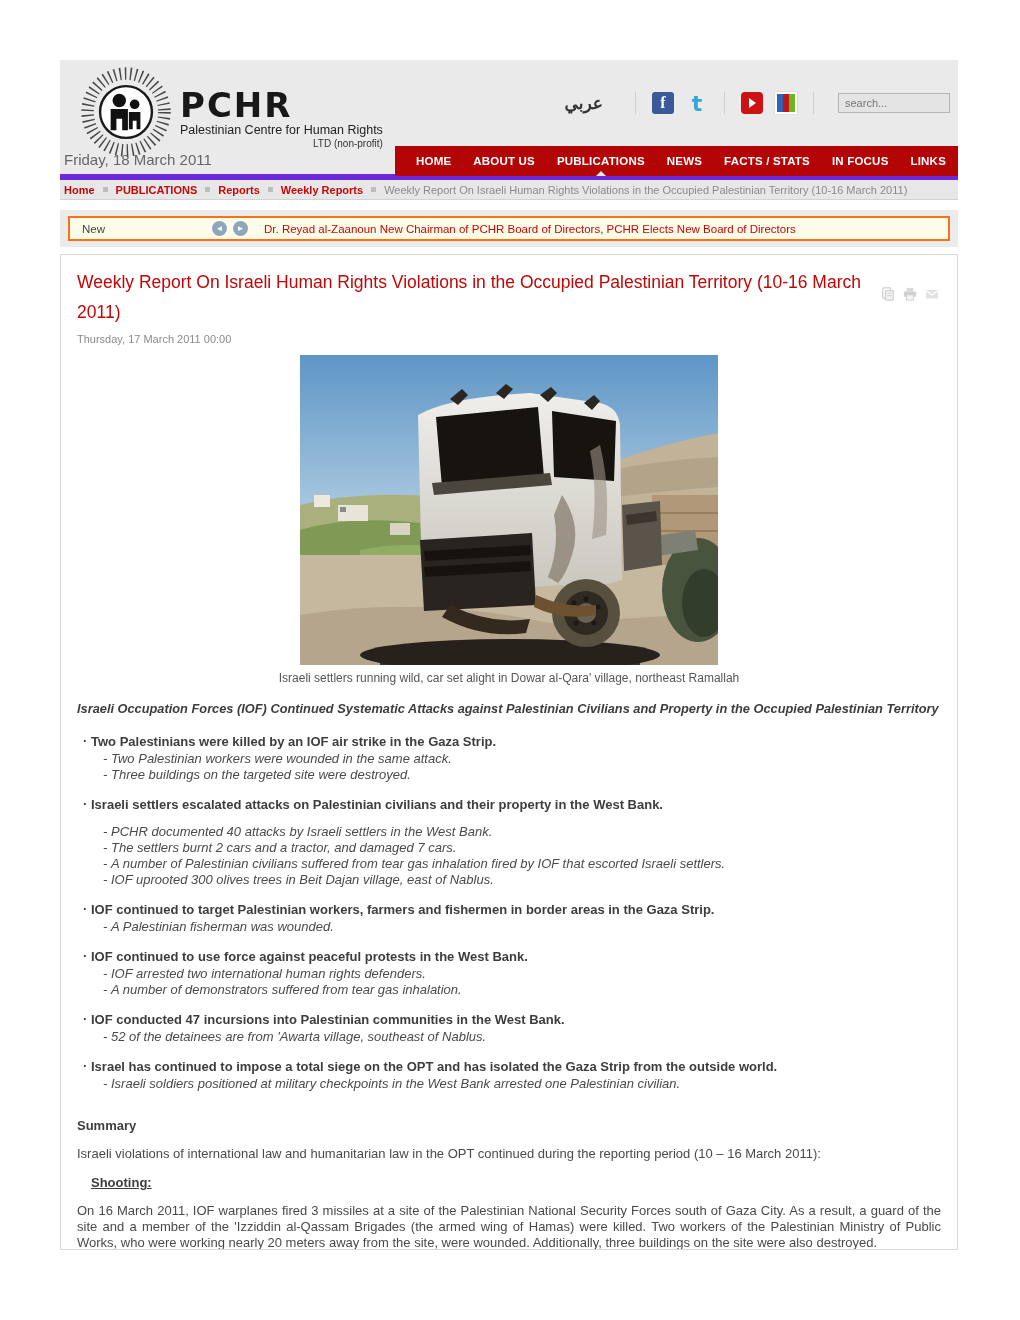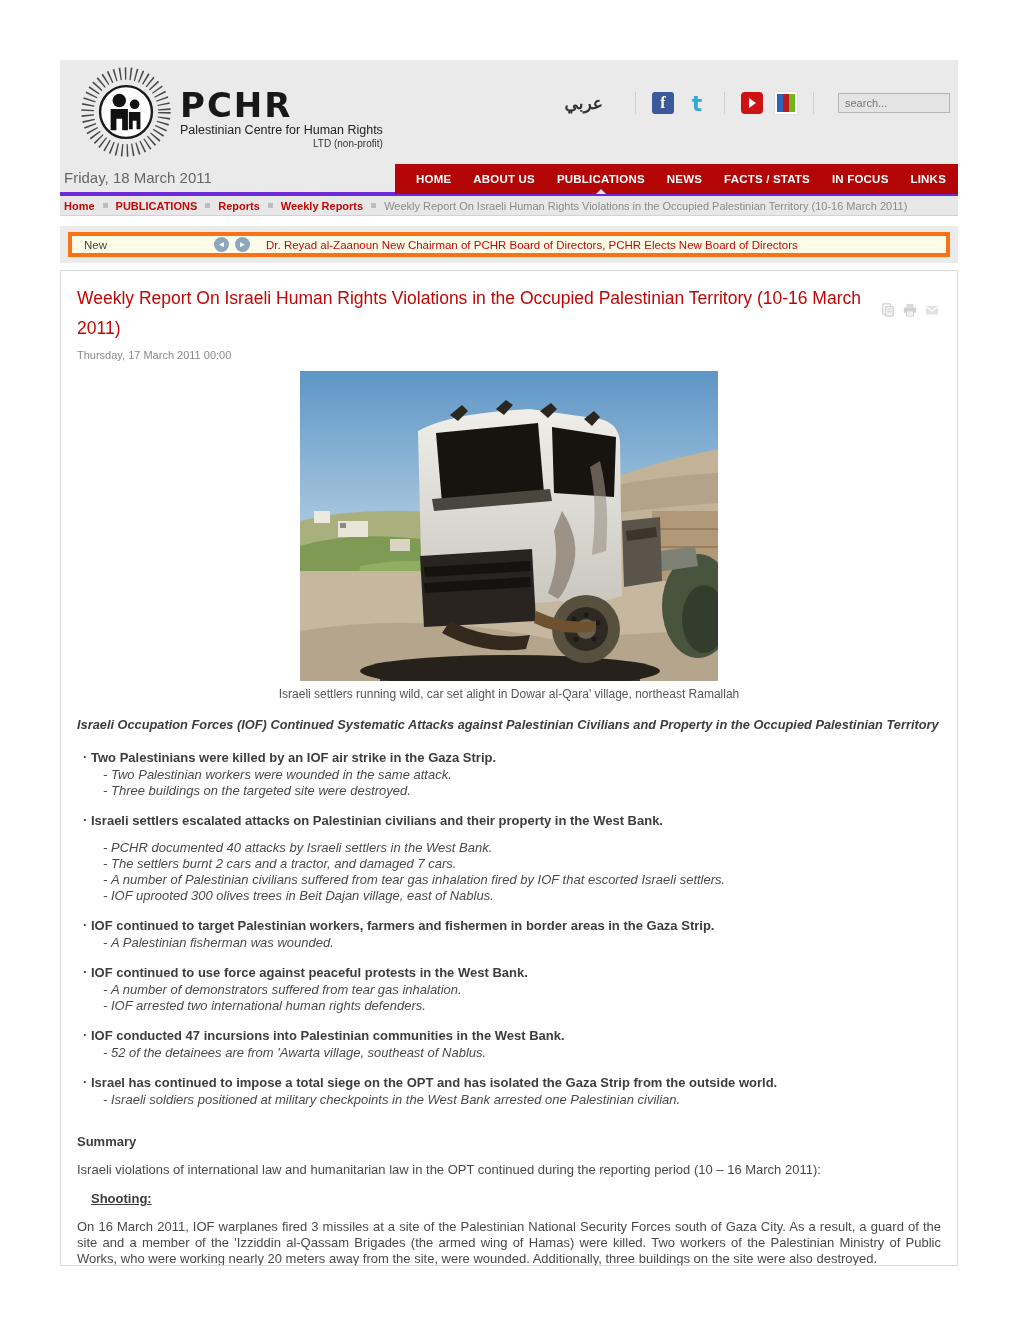--- a/index.html
+++ b/index.html
@@ -2,21 +2,21 @@
 <html><head>
 <meta charset="utf-8">
 <style>
   * { margin:0; padding:0; box-sizing:border-box; }
   html,body { width:1020px; background:#fff; font-family:"Liberation Sans", sans-serif; }
   body { height:1320px; overflow:hidden; position:relative; }
   .page { width:898px; margin:0 60px; }
   .topgap { height:60px; }
 
   
-  .header { position:relative; height:136px; background:#EAEAEA; border-bottom:4px solid #6d28d9; }
+  .header { position:relative; height:120px; background:#EAEAEA; border-bottom:6px solid #6d28d9; }
   .logo-wrap { position:absolute; left:18px; top:4px; display:flex; align-items:flex-start; }
   .logo-burst { width:96px; height:96px; }
   .logo-text { margin-left:6px; margin-top:26px; }
   .logo-acronym { font-size:34px; font-weight:bold; letter-spacing:2px; color:#181818; line-height:.9;
                   font-family:"DejaVu Sans", sans-serif; }
   .logo-name { font-size:12.5px; color:#222; margin-top:2px; }
   .logo-sub { font-size:10px; color:#333; text-align:right; margin-top:1px; }
   .header-date { position:absolute; left:4px; bottom:6px; font-size:15px; color:#666; }
 
   .header-right { position:absolute; right:8px; top:32px; display:flex; align-items:center; }
@@ -47,21 +47,21 @@
   .crumb-link { color:#C30808; font-weight:bold; cursor:pointer; }
   .crumb-link.first { font-weight:bold; }
   .crumb-sep { display:inline-block; width:5px; height:5px; background:#bdbdbd; margin:0 8px; }
   .crumb-current { color:#8a8a8a; }
 
   .gap10 { height:10px; }
   .gap7 { height:7px; }
 
   
   .ticker-outer { background:#EBEBEB; padding:6px 8px; }
-  .ticker { background:#FDFCE8; border:4px solid #f97316; height:25px; display:flex; align-items:center; padding:0 12px; }
+  .ticker { background:#FDFCE8; border:2px solid #f97316; height:25px; display:flex; align-items:center; padding:0 12px; }
   .ticker-label { font-size:11.5px; color:#444; width:130px; }
   .ticker-btn { width:15px; height:15px; border-radius:50%; background:#8EA6BC; color:#fff; font-size:8px;
                 display:inline-flex; align-items:center; justify-content:center; margin-right:6px; cursor:pointer; border:none; }
   .ticker-text { font-size:11.5px; color:#C30808; margin-left:10px; cursor:pointer; }
 
   
   .article { position:relative; background:#fff; border:1px solid #d8d8d8; height:996px; padding:12px 16px; overflow:hidden; }
   .article-title { color:#C00606; font-size:17.5px; line-height:30px; width:790px; font-weight:normal; }
   .tools { position:absolute; right:18px; top:32px; display:flex; gap:8px; }
   .tool { width:14px; height:14px; cursor:pointer; opacity:.55; }
@@ -279,22 +279,22 @@
       <div class="sec">
         <div class="sec-title">IOF continued to target Palestinian workers, farmers and fishermen in border areas in the Gaza Strip.</div>
         <ul>
           <li>A Palestinian fisherman was wounded.</li>
         </ul>
       </div>
 
       <div class="sec">
         <div class="sec-title">IOF continued to use force against peaceful protests in the West Bank.</div>
         <ul>
+          <li>IOF arrested two international human rights defenders.</li>
           <li>A number of demonstrators suffered from tear gas inhalation.</li>
-          <li>IOF arrested two international human rights defenders.</li>
         </ul>
       </div>
 
       <div class="sec">
         <div class="sec-title">IOF conducted 47 incursions into Palestinian communities in the West Bank.</div>
         <ul>
           <li>52 of the detainees are from 'Awarta village, southeast of Nablus.</li>
         </ul>
       </div>
 

